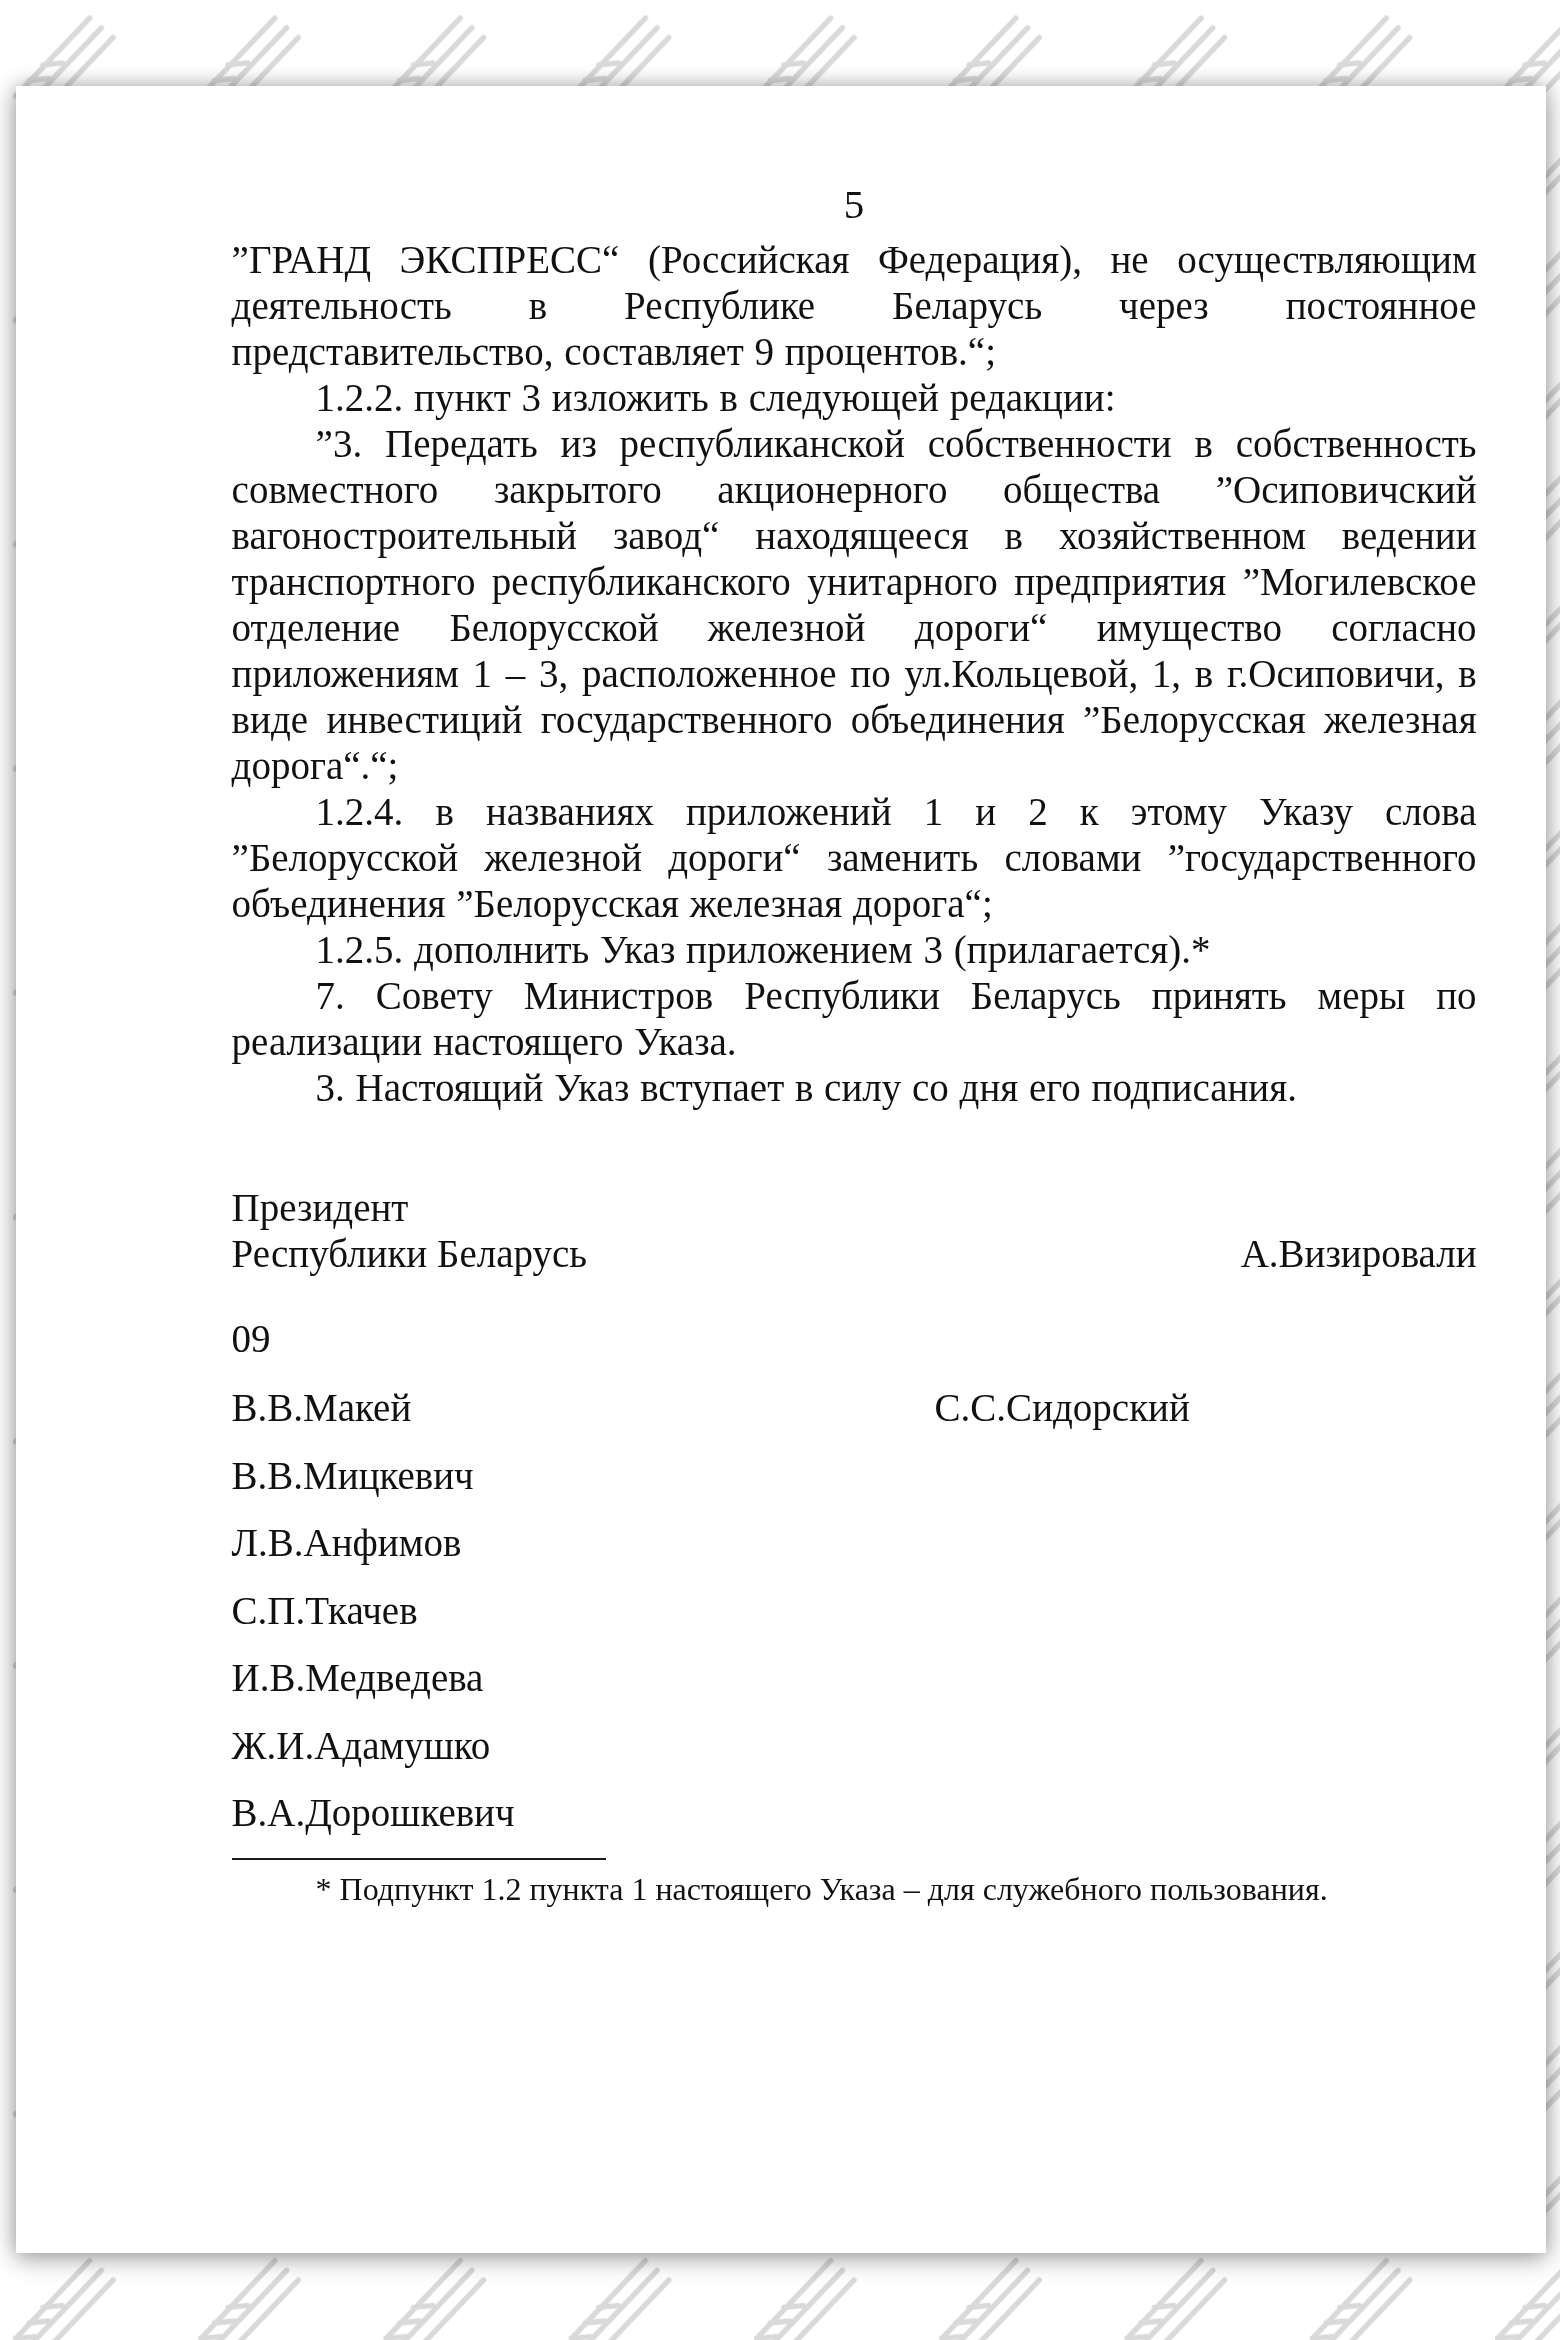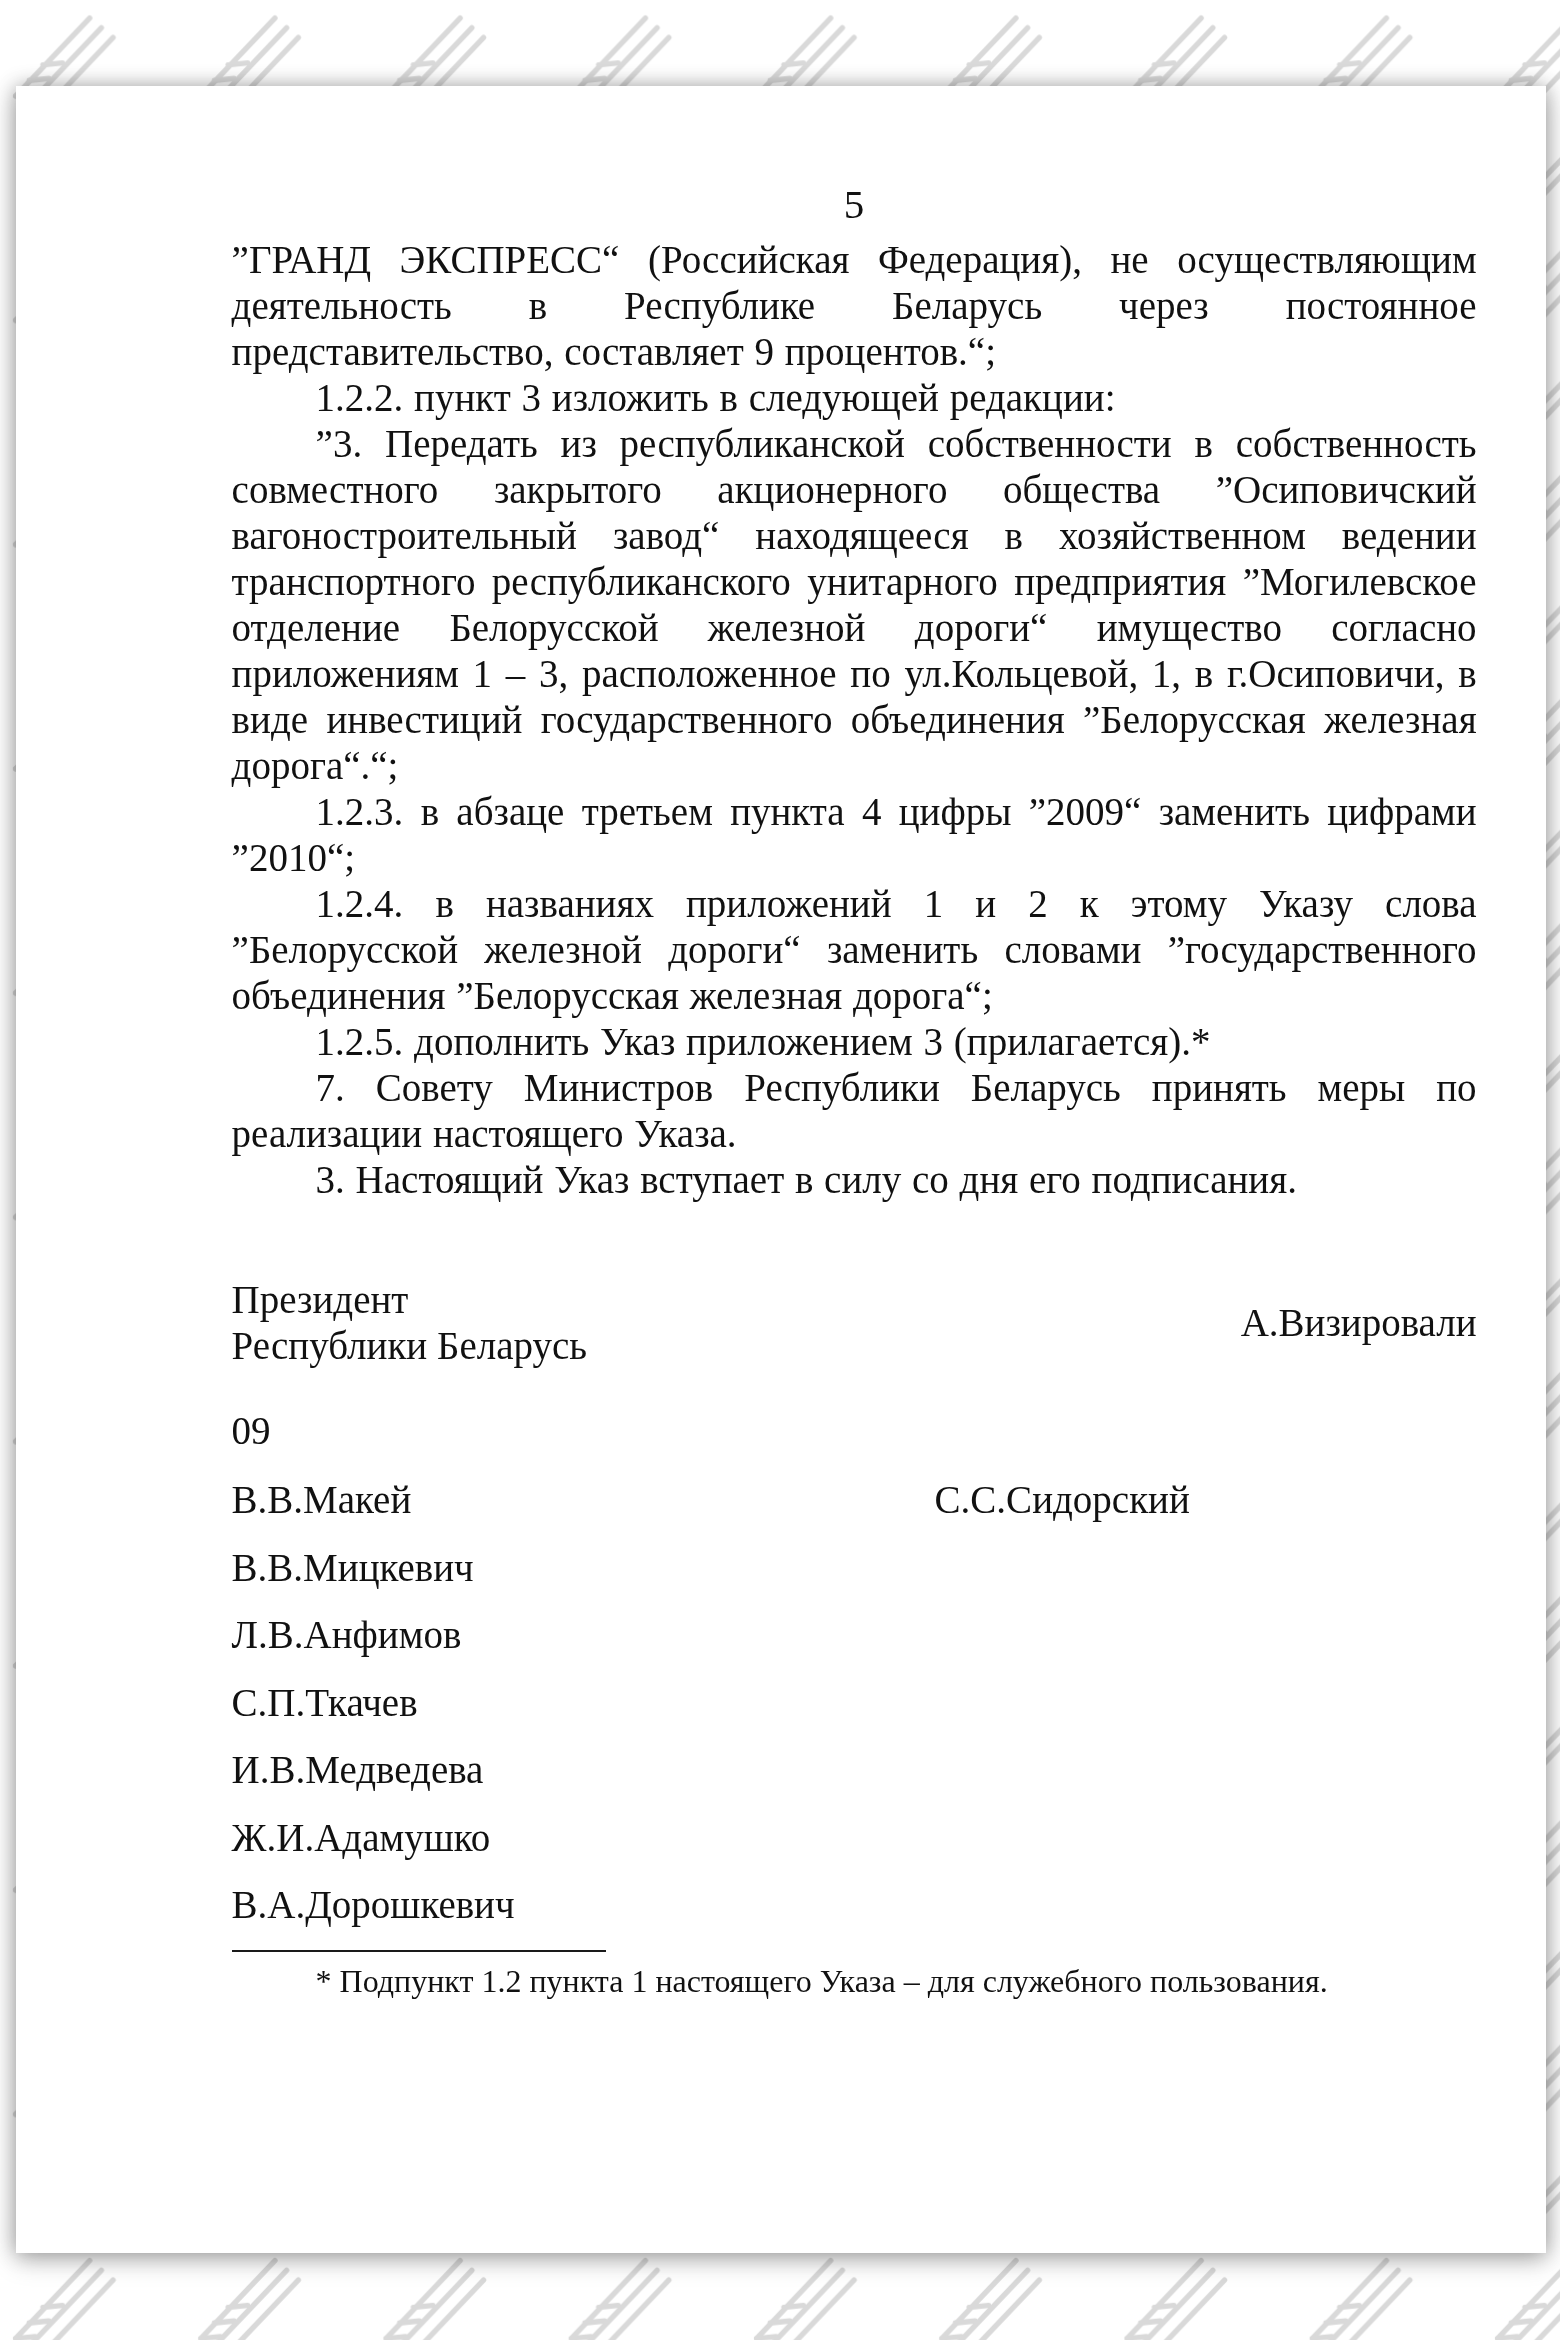--- a/index.html
+++ b/index.html
@@ -45,21 +45,21 @@
     line-height: 46px;
     text-align: justify;
     word-spacing: 1px;
   }
   .body p.first { margin-top: 7.8px; }
   .body p.ind { text-indent: 84px; }
   .sig {
     margin-top: 74px;
     display: flex;
     justify-content: space-between;
-    align-items: center;
+    align-items: flex-end;
     font-size: 39px;
     line-height: 46px;
   }
   .sig .title div { margin: 0; }
   .stamp {
     margin-top: 39px;
     font-size: 39px;
     line-height: 46px;
   }
   .visa-head {
@@ -126,21 +126,20 @@
 
   <div class="page">
     <div class="content">
 
       <div class="page-number">5</div>
 
       <div class="body">
         <p class="first">”ГРАНД ЭКСПРЕСС“ (Российская Федерация), не осуществляющим деятельность в Республике Беларусь через постоянное представительство, составляет 9 процентов.“;</p>
         <p class="ind">1.2.2. пункт 3 изложить в следующей редакции:</p>
         <p class="ind">”3. Передать из республиканской собственности в собственность совместного закрытого акционерного общества ”Осиповичский вагоностроительный завод“ находящееся в хозяйственном ведении транспортного республиканского унитарного предприятия ”Могилевское отделение Белорусской железной дороги“ имущество согласно приложениям 1 – 3, расположенное по ул.Кольцевой, 1, в г.Осиповичи, в виде инвестиций государственного объединения ”Белорусская железная дорога“.“;</p>
-        <p class="ind">1.2.3. в абзаце третьем пункта 4 цифры ”2009“ заменить цифрами ”2010“;</p>
         <p class="ind">1.2.4. в названиях приложений 1 и 2 к этому Указу слова ”Белорусской железной дороги“ заменить словами ”государственного объединения ”Белорусская железная дорога“;</p>
         <p class="ind">1.2.5. дополнить Указ приложением 3 (прилагается).*</p>
         <p class="ind">7. Совету Министров Республики Беларусь принять меры по реализации настоящего Указа.</p>
         <p class="ind">3. Настоящий Указ вступает в силу со дня его подписания.</p>
       </div>
 
       <div class="sig">
         <div class="title">
           <div>Президент</div>
           <div>Республики Беларусь</div>

